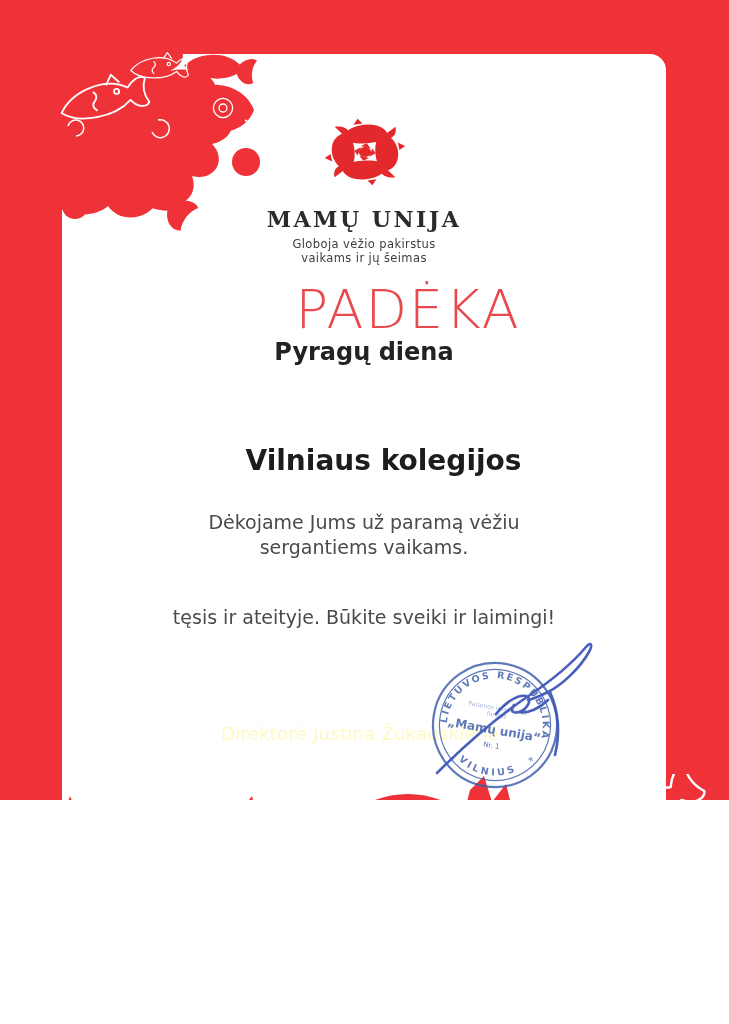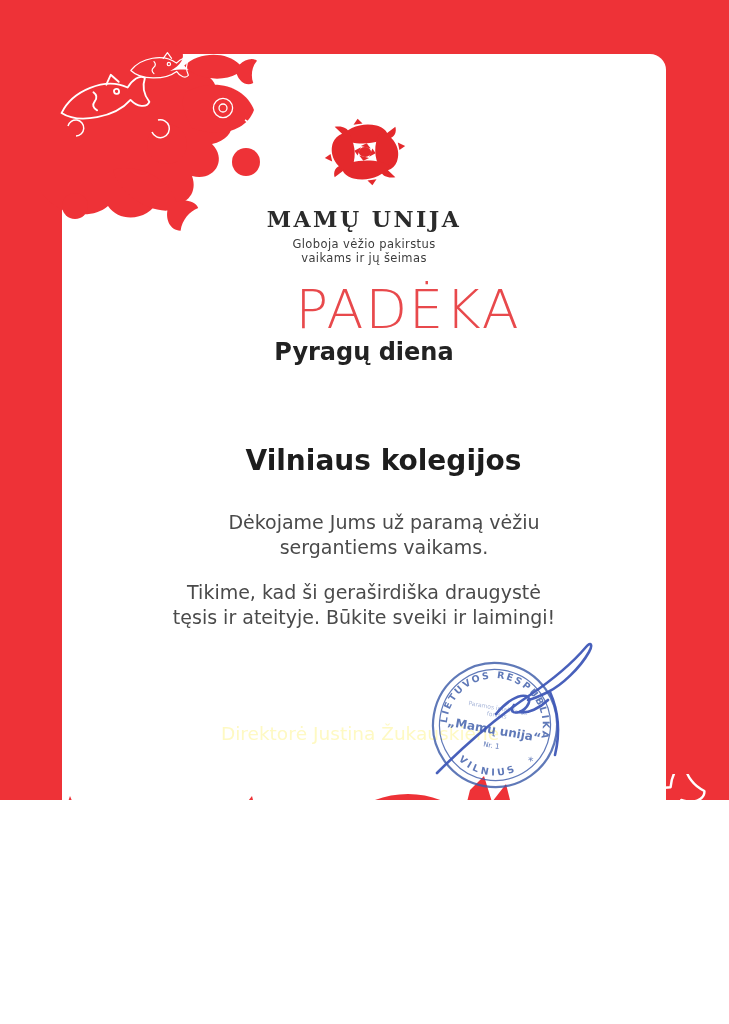--- a/index.html
+++ b/index.html
@@ -8,21 +8,21 @@
   .card{position:absolute;left:62px;top:54px;width:604px;height:913px;background:#ffffff;
         border-radius:16px;}
   .center-col{position:absolute;left:62px;width:604px;text-align:center;}
   .org-name{top:206px;font-family:"DejaVu Serif","Liberation Serif",serif;font-weight:bold;
             font-size:22px;letter-spacing:2.5px;color:#2b2b2b;}
   .tagline{top:237px;font-size:11.5px;line-height:14px;color:#3c3c3c;letter-spacing:0.4px;}
   .title{top:278px;font-size:54px;font-weight:300;letter-spacing:2px;color:#E8494C;margin-left:44px;}
   .event{top:338px;font-size:24px;font-weight:bold;color:#222222;}
   .recipient{top:408px;font-size:28px;font-weight:bold;color:#1d1d1d;line-height:35px;white-space:pre;}
   .msg{font-size:19px;color:#4a4a4a;line-height:25px;}
-  .msg1{top:510px;padding-left:20px;}
+  .msg1{top:510px;}
   .msg2{top:580px;}
   .signatory{position:absolute;left:70px;top:723px;width:580px;text-align:center;
              font-size:18.5px;color:#fef9c3;}
   .year{top:821px;font-size:15px;color:#333333;}
   .stamp-svg{position:absolute;left:428px;top:658px;opacity:0.82;}
   .sig-svg{position:absolute;left:400px;top:630px;}
   .deco-tl{position:absolute;left:40px;top:40px;}
   .deco-bottom{position:absolute;left:0;top:774px;}
   .logo-svg{position:absolute;left:324px;top:118px;}
   svg text{font-family:"DejaVu Sans",sans-serif;}
@@ -114,21 +114,21 @@
   <div class="center-col recipient">
     <span>Vilniaus kolegijos</span><br>
   </div>
 
   <div class="center-col msg msg1">
     <span>Dėkojame Jums už paramą vėžiu</span><br>
     <span>sergantiems vaikams.</span>
   </div>
 
   <div class="center-col msg msg2">
-    <span>Tikime, kad ši geraširdiška draugystė</span><br>
+    <br>
     <span>tęsis ir ateityje. Būkite sveiki ir laimingi!</span>
   </div>
 
   <div class="signatory">Direktorė Justina Žukauskienė</div>
   <div class="center-col year">2025 m.</div>
 
   <svg class="stamp-svg" width="134" height="134" viewBox="0 0 134 134">
     <g transform="rotate(10 67 67)" fill="#3D5CA9">
       <circle cx="67" cy="67" r="62" fill="none" stroke="#3D5CA9" stroke-width="2.2"></circle>
       <circle cx="67" cy="67" r="55.5" fill="none" stroke="#3D5CA9" stroke-width="1.2"></circle>

